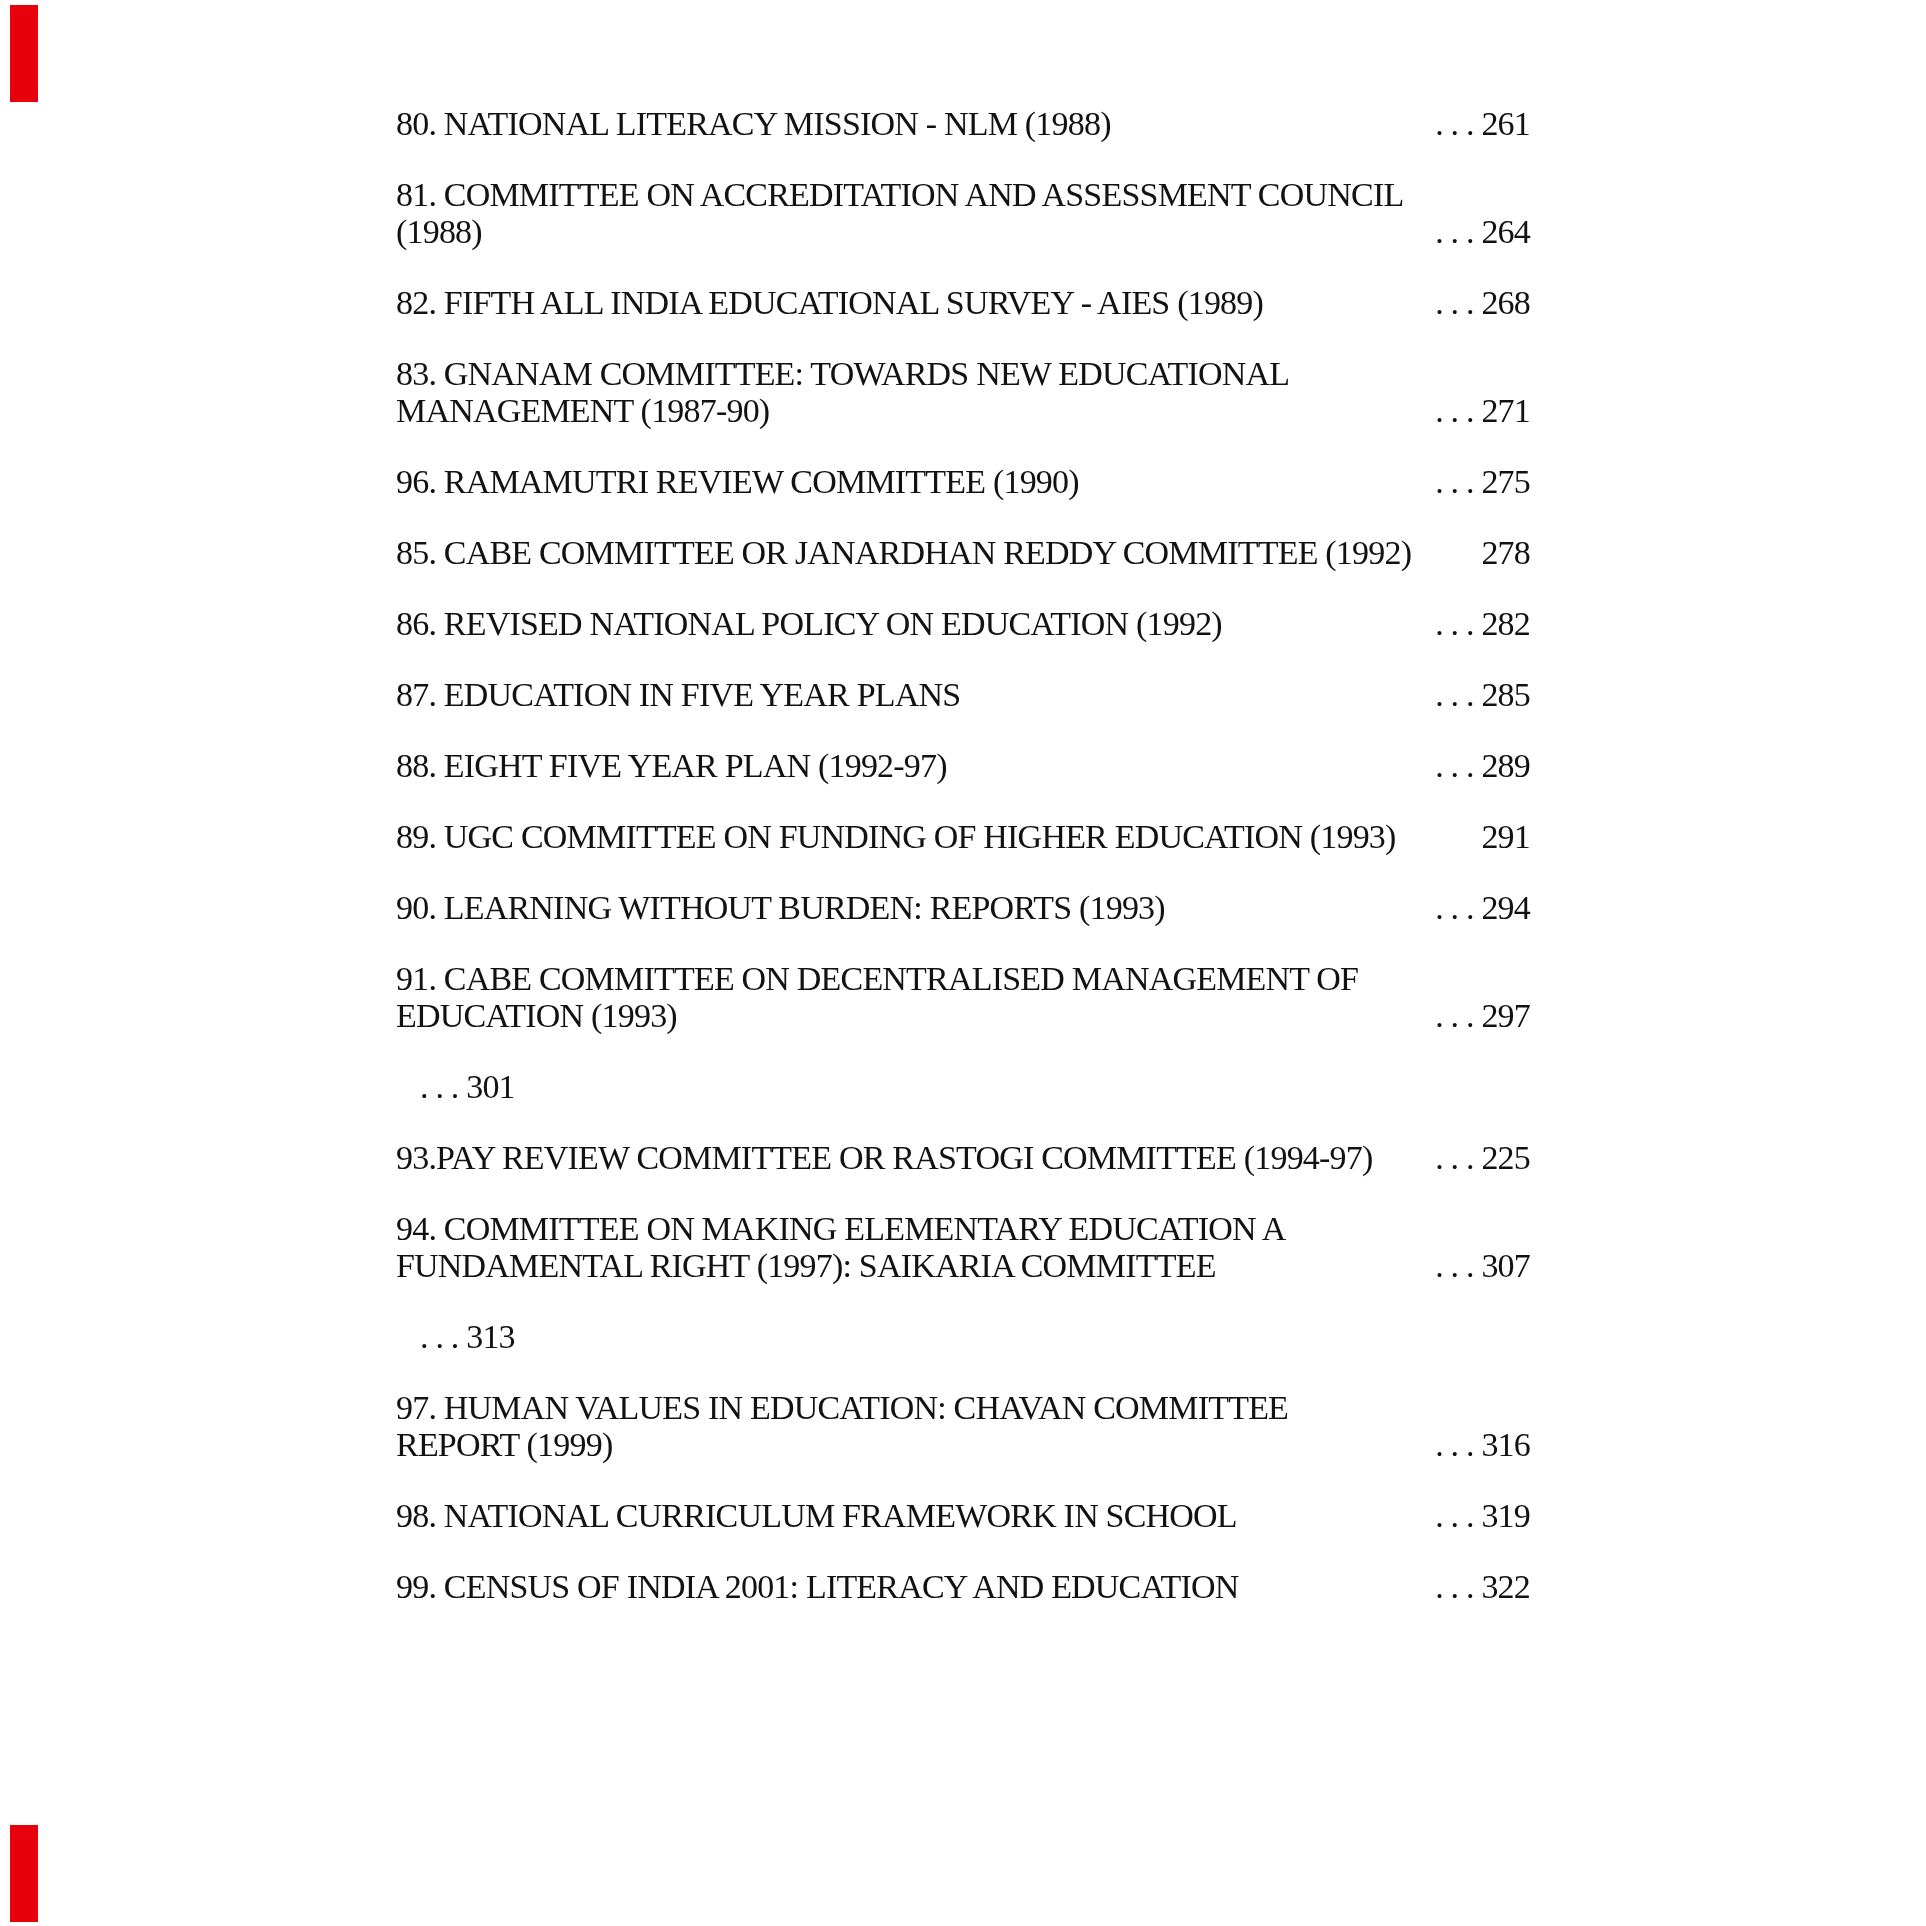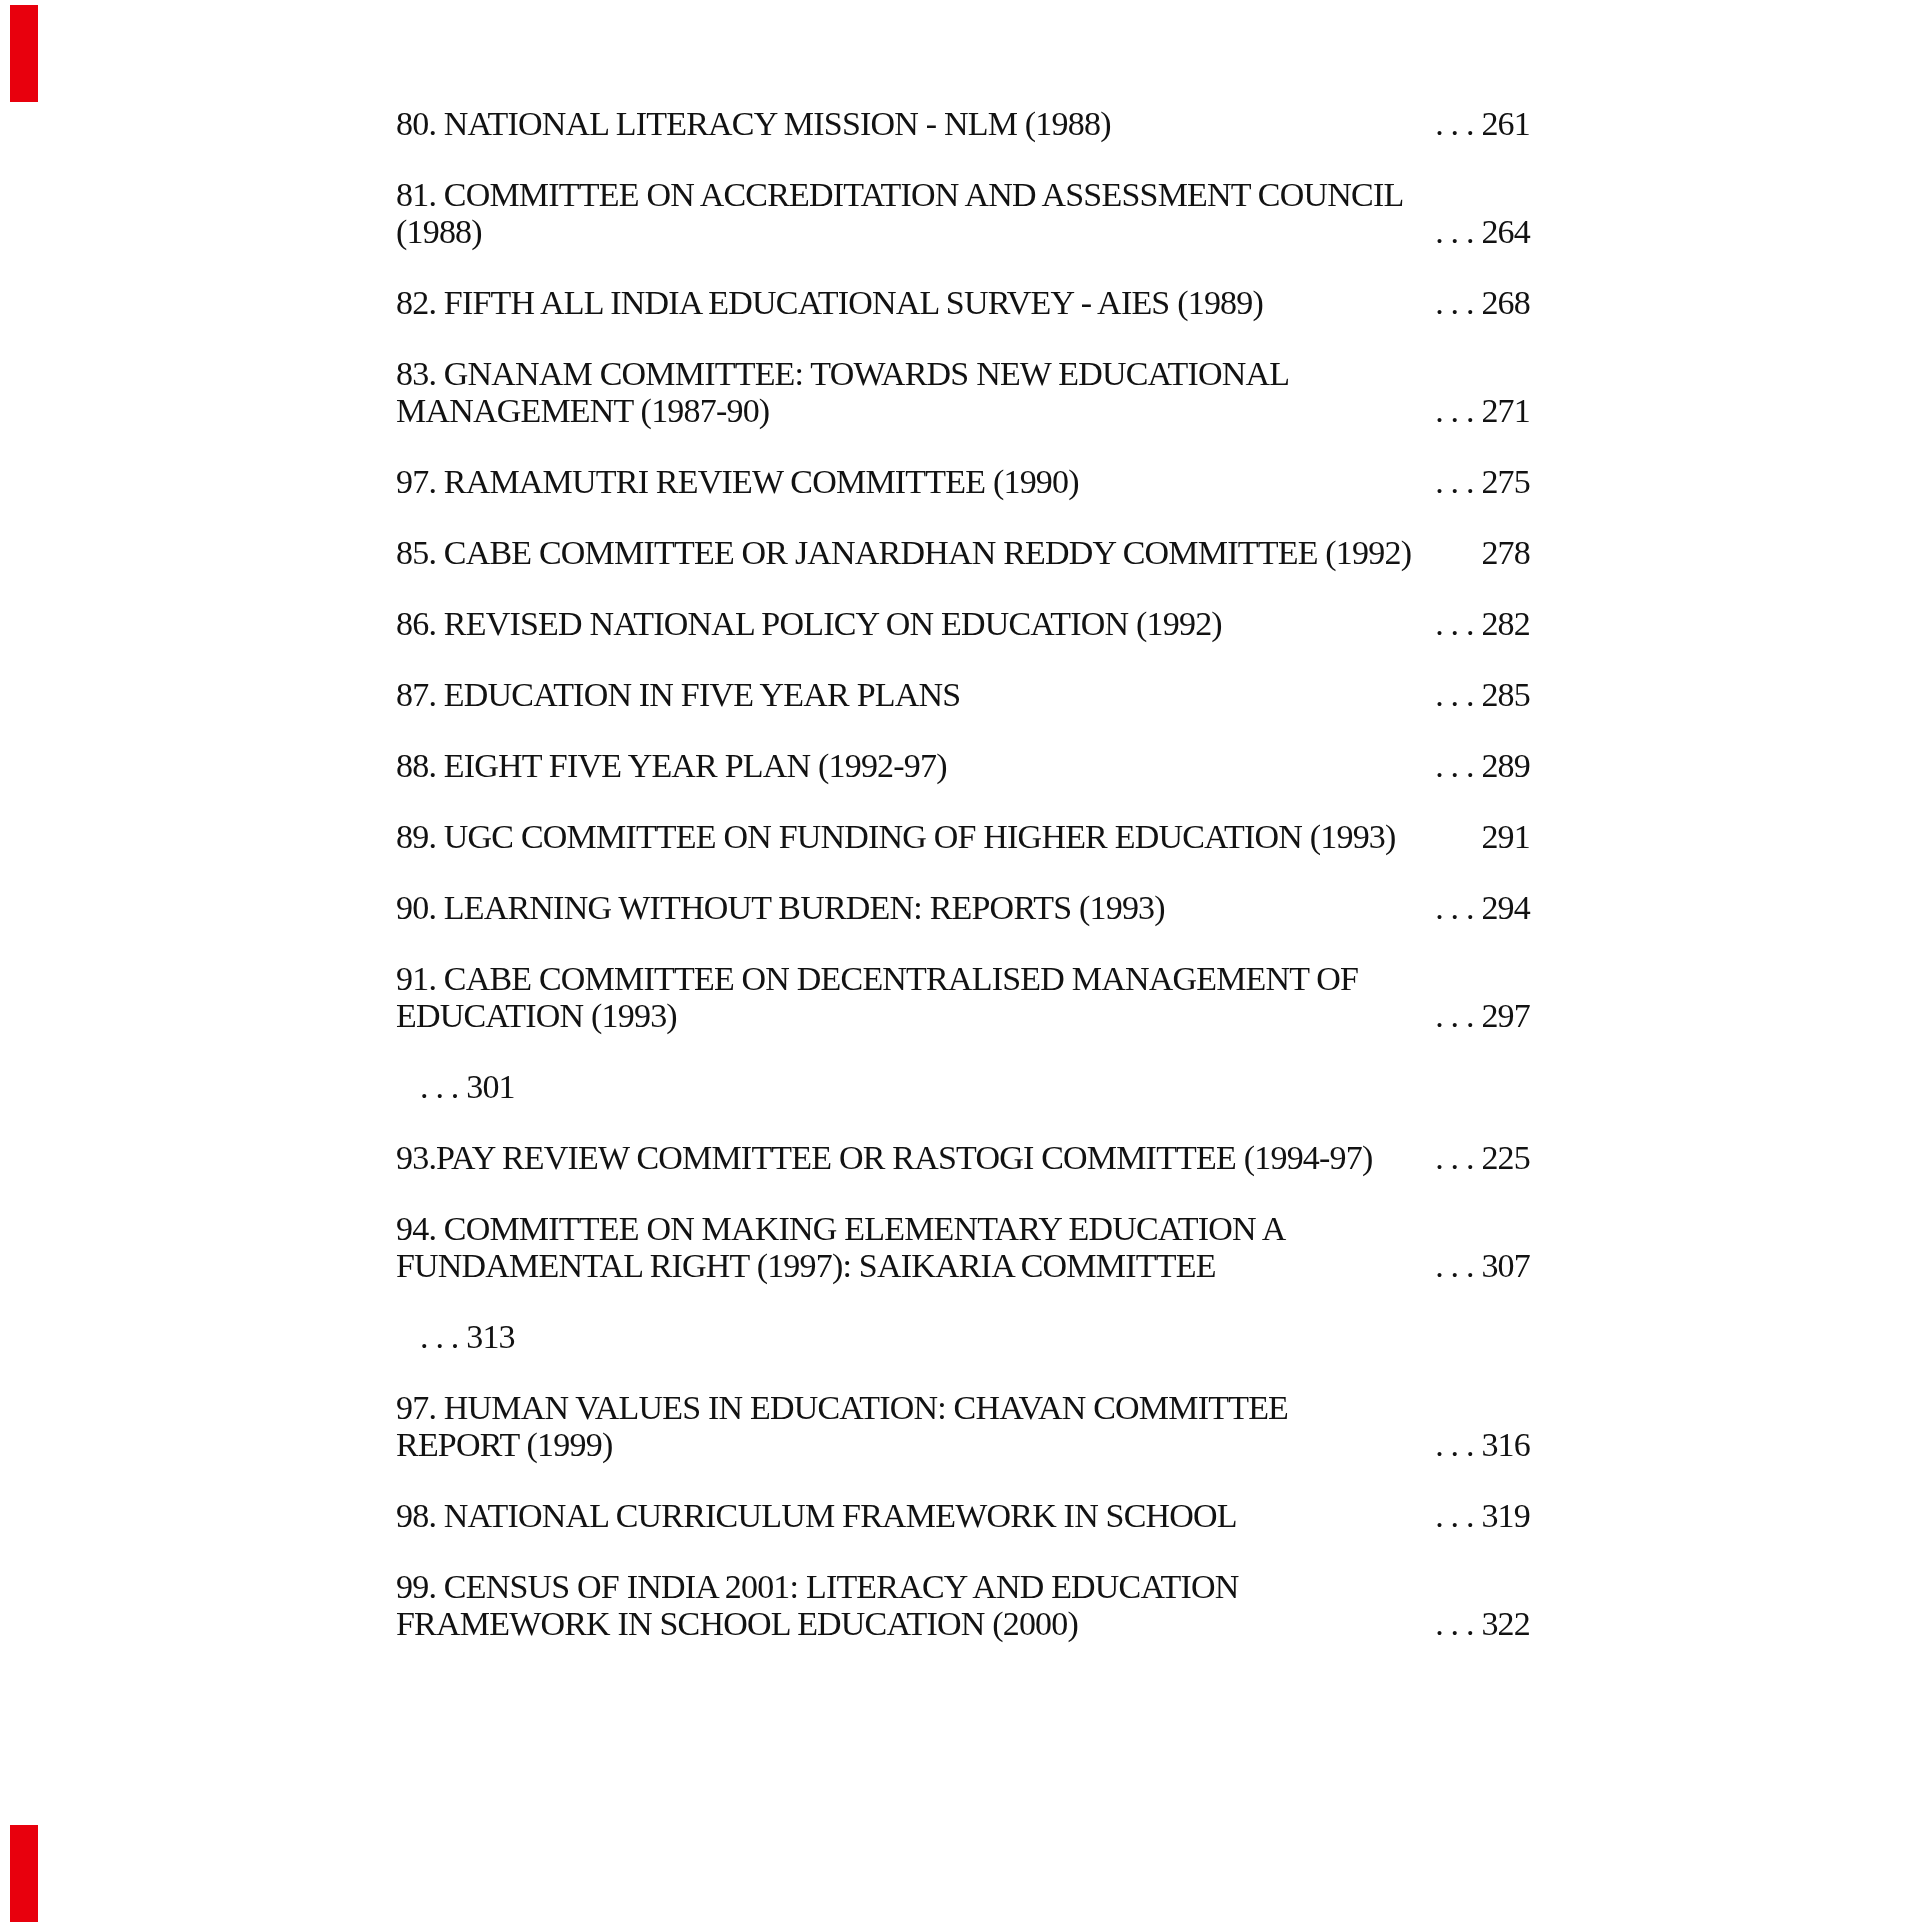--- a/index.html
+++ b/index.html
@@ -82,21 +82,21 @@
       </div>
       <div class="toc-entry">
         <div class="toc-lines">
           <span class="toc-line">83. GNANAM COMMITTEE: TOWARDS NEW EDUCATIONAL</span>
           <span class="toc-line">MANAGEMENT (1987-90)</span>
         </div>
         <div class="toc-page">. . . 271</div>
       </div>
       <div class="toc-entry">
         <div class="toc-lines">
-          <span class="toc-line">97. RAMAMUTRI REVIEW COMMITTEE (1990)</span>
+          <span class="toc-line">96. RAMAMUTRI REVIEW COMMITTEE (1990)</span>
         </div>
         <div class="toc-page">. . . 275</div>
       </div>
       <div class="toc-entry">
         <div class="toc-lines">
           <span class="toc-line">85. CABE COMMITTEE OR JANARDHAN REDDY COMMITTEE (1992)</span>
         </div>
         <div class="toc-page">278</div>
       </div>
       <div class="toc-entry">
@@ -164,19 +164,18 @@
       </div>
       <div class="toc-entry">
         <div class="toc-lines">
           <span class="toc-line">98. NATIONAL CURRICULUM FRAMEWORK IN SCHOOL</span>
         </div>
         <div class="toc-page">. . . 319</div>
       </div>
       <div class="toc-entry">
         <div class="toc-lines">
           <span class="toc-line">99. CENSUS OF INDIA 2001: LITERACY AND EDUCATION</span>
-          <span class="toc-line">FRAMEWORK IN SCHOOL EDUCATION (2000)</span>
         </div>
         <div class="toc-page">. . . 322</div>
       </div>
     </div>
 </div>
 
 
 </body></html>

